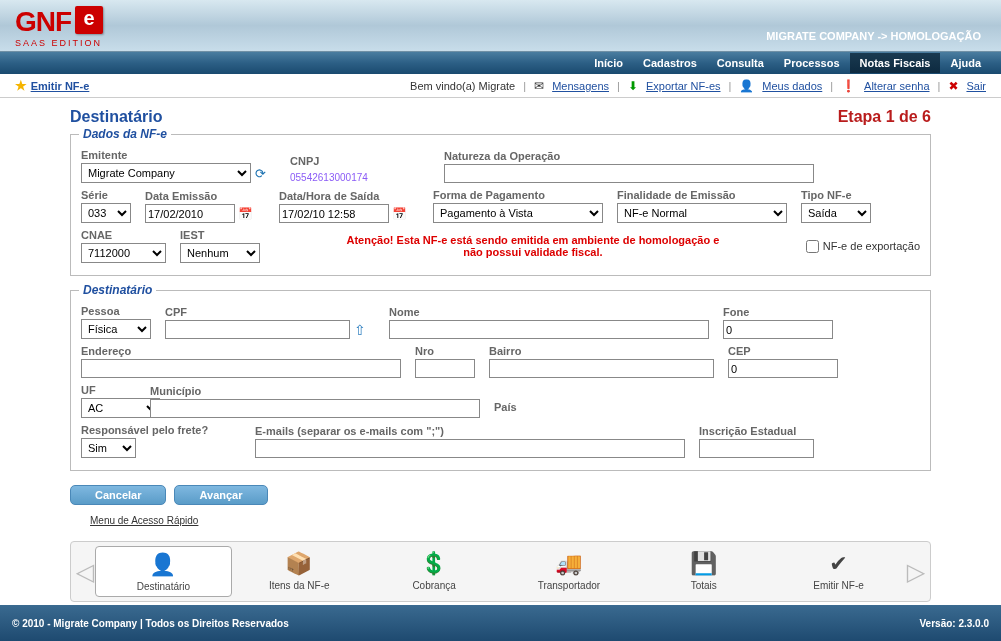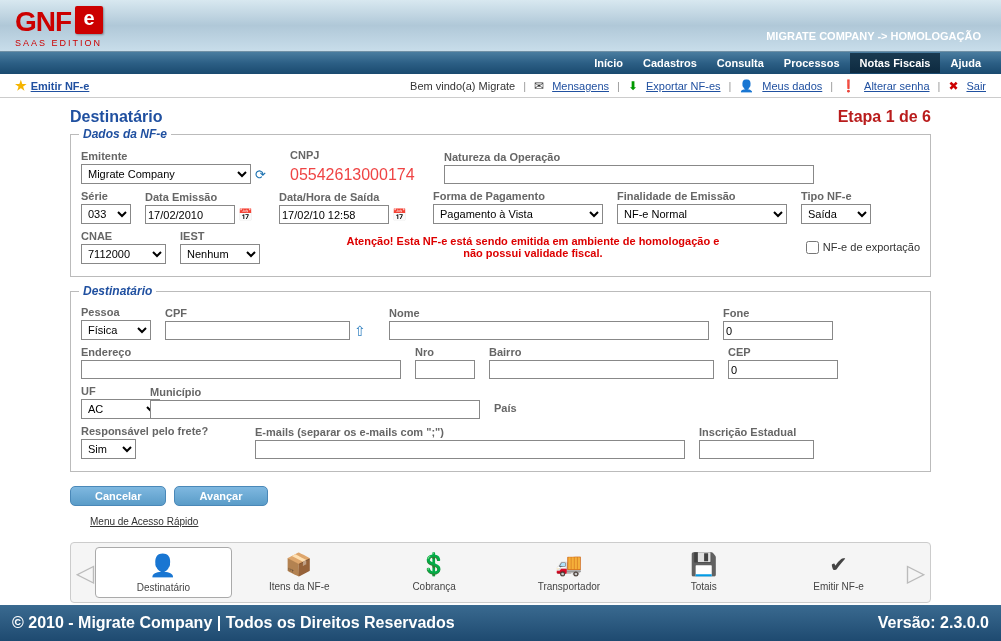--- a/index.html
+++ b/index.html
@@ -22,35 +22,35 @@
 .sep { color:#999; }
 .content { flex:1; padding: 10px 70px 5px 70px; overflow:hidden; }
 .page-title-row { display:flex; justify-content:space-between; align-items:center; margin-bottom:8px; }
 .page-title { color:#2050a0; font-size:16px; font-weight:bold; }
 .step { color:#b91c1c; font-size:16px; font-weight:bold; }
 .fieldset { border:1px solid #bbb; padding:8px 10px 12px 10px; margin-bottom:14px; position:relative; }
 .fieldset-legend { position:absolute; top:-8px; left:8px; background:#fff; padding:0 4px; color:#2050a0; font-weight:bold; font-style:italic; font-size:12px; }
 .row { display:flex; gap:14px; margin-top:6px; flex-wrap:wrap; align-items:flex-end; }
 .field { display:flex; flex-direction:column; gap:2px; }
 .field label { color:#666; font-weight:bold; font-size:11px; }
-.field .val { color:#ef4444; font-size:16px; padding-top:3px;}
+.field .val { color:#8b5cf6; font-size:10px; padding-top:3px;}
 input[type=text], select { border:1px solid #888; font-size:11px; padding:1px 2px; height:19px; background:#fff; }
 select { height:20px; }
 .warn { color:#d00; font-weight:bold; font-size:11px; text-align:center; }
 .chk-row { display:flex; align-items:center; gap:4px; color:#333; font-size:11px; }
 .btns { margin:8px 0 10px 0; display:flex; gap:8px; }
 .btn { background:linear-gradient(#7fb8e0,#5a9cc8); border:1px solid #4a88b8; color:#fff; font-weight:bold; font-size:11px; padding:3px 24px; border-radius:5px; cursor:pointer; }
 .quick-label { font-size:10px; color:#333; margin-left:20px; margin-bottom:15px; text-decoration:underline;}
 .carousel { display:flex; align-items:center; border:1px solid #ccc; border-radius:4px; background:#f5f5f5; padding:4px; }
 .arrow { width:20px; height:50px; color:#bbb; font-size:24px; display:flex; align-items:center; justify-content:center; cursor:pointer; }
 .steps { display:flex; flex:1; }
 .step-item { flex:1; text-align:center; font-size:10px; color:#444; padding:4px 0; cursor:pointer;}
 .step-item.active { background:#fff; border:1px solid #aaa; border-radius:4px; }
 .step-icon { width:32px; height:28px; margin:0 auto 2px auto; display:flex; align-items:center; justify-content:center; font-size:22px; }
-.footer { height:36px; background:linear-gradient(#3a6a90,#1e4a70); color:#fff; font-size:16px; font-weight:bold; display:flex; align-items:center; padding:15px 12px; }
+.footer { height:36px; background:linear-gradient(#3a6a90,#1e4a70); color:#fff; font-size:10px; font-weight:bold; display:flex; align-items:center; padding:15px 12px; }
 .footer .ver { margin-left:auto; }
 .cal-icon { color:#d07030; font-size:12px; cursor:pointer;}
 .refresh-icon{ color:#1a70b0; font-size:13px; cursor:pointer;}
 .up-icon{ color:#3080c0; font-size:14px; cursor:pointer;}
 .mini-icon{ font-size:12px; }
 </style>
 </head>
 <body>
 <div class="page">
 

